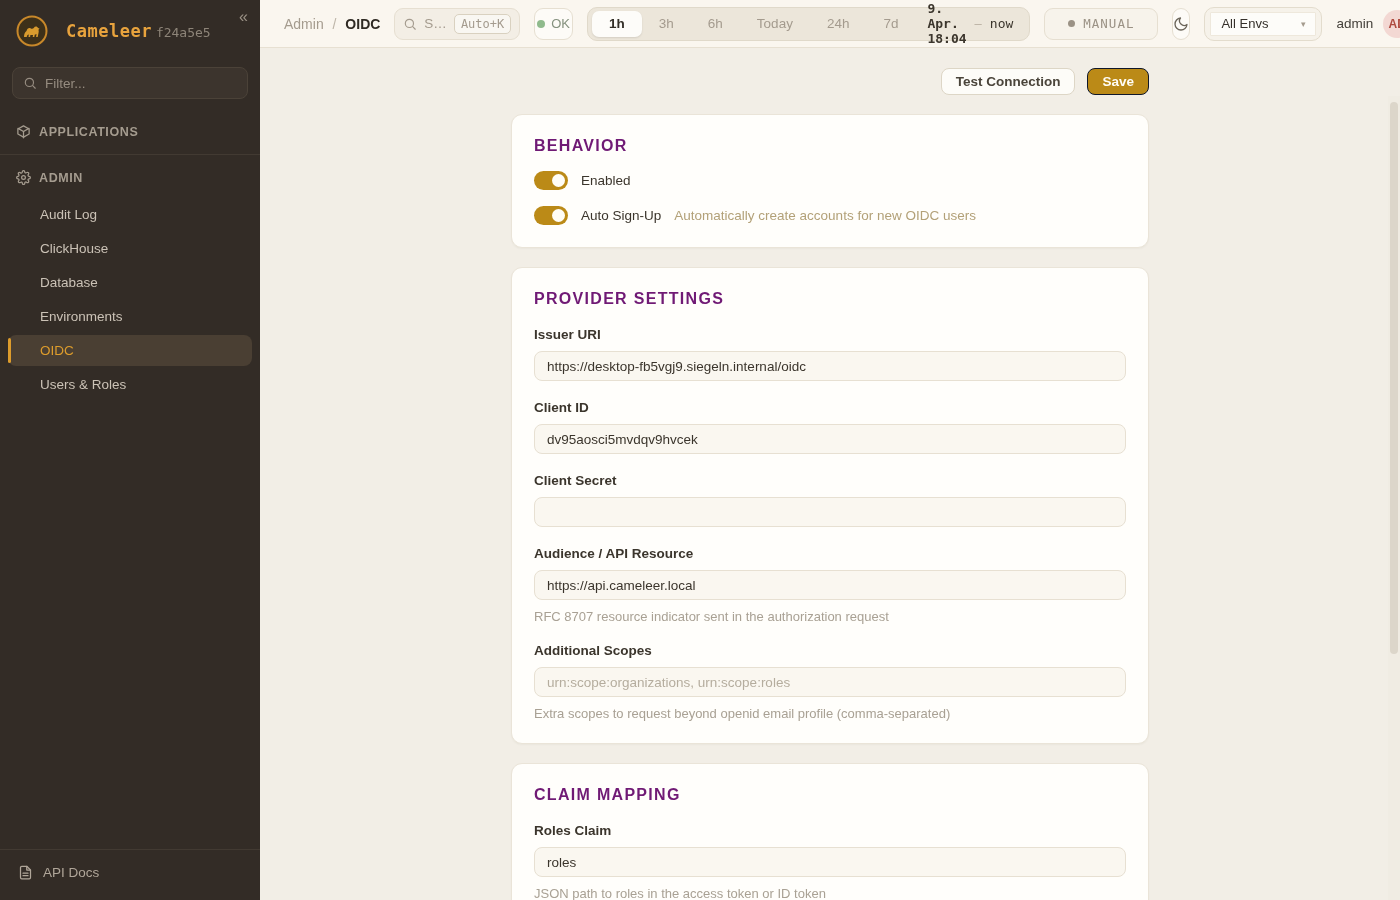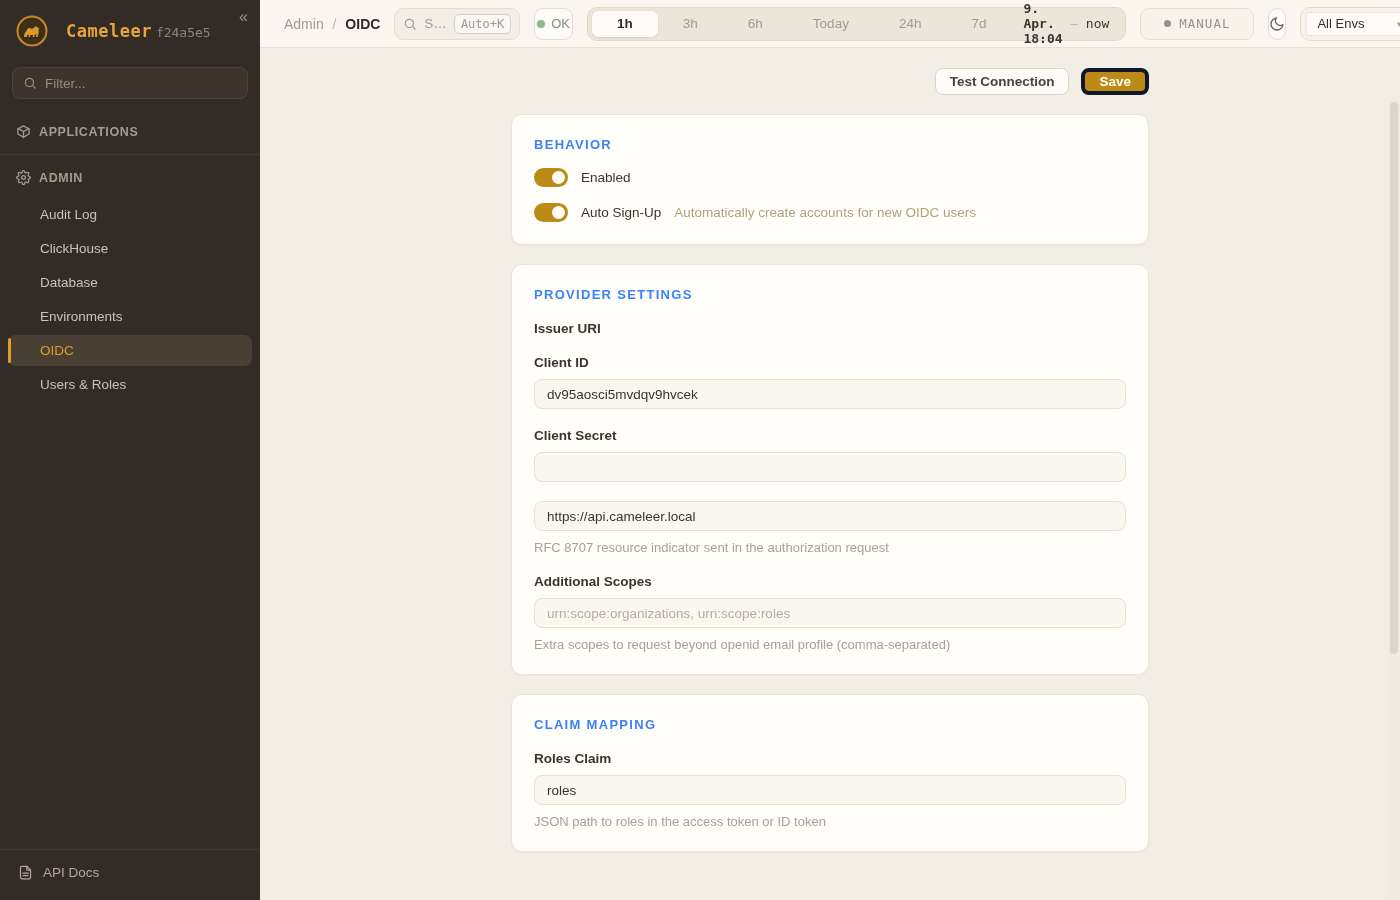--- a/index.html
+++ b/index.html
@@ -51,21 +51,21 @@
   .search-box svg { stroke:#a49b8e; }
   .search-text { color:#a49b8e; font-size:13.5px; }
   .kbd { font-family:"DejaVu Sans Mono", monospace; font-size:12px; color:#a49b8e;
     border:1px solid #d9d1c0; border-radius:5px; padding:2px 6px; background:rgba(255,255,255,.5); }
   .ok-chip { height:32px; background:#fdfbf7; border:1px solid #e6dfd1; border-radius:9px;
     display:flex; align-items:center; gap:6px; padding:0 2px; cursor:pointer; }
   .dot-green { width:8px; height:8px; border-radius:50%; background:#8fba8c; }
   .ok-label { font-size:13px; color:#85917e; }
   .segmented { height:34px; background:#ece6da; border:1px solid #e0d9ca; border-radius:10px;
     display:flex; align-items:center; padding:0 4px; }
-  .seg-opt { padding:0 25px; font-size:13.5px; color:#a49b8e; cursor:pointer; line-height:26px; }
+  .seg-opt { padding:0 17px; font-size:13.5px; color:#a49b8e; cursor:pointer; line-height:26px; }
   .seg-opt.active { background:#fdfcf9; border-radius:7px; color:#332f28; font-weight:bold;
     box-shadow:0 1px 2px rgba(0,0,0,.10); }
   .seg-time { display:flex; align-items:center; gap:8px; padding:0 12px; cursor:pointer; }
   .time-from { font-family:"DejaVu Sans Mono", monospace; font-size:13px; font-weight:bold; color:#3b352c; }
   .time-sep { color:#b9b1a2; font-size:13px; }
   .time-to { font-family:"DejaVu Sans Mono", monospace; font-size:13px; color:#3b352c; }
   .manual-chip { height:32px; background:#f7f3eb; border:1px solid #e6dfd1; border-radius:9px;
     display:flex; align-items:center; gap:8px; padding:0 23px; cursor:pointer; }
   .dot-gray { width:7px; height:7px; border-radius:50%; background:#9b9285; }
   .manual-label { font-family:"DejaVu Sans Mono", monospace; font-size:12.5px; color:#9b9285; letter-spacing:1px; }
@@ -82,25 +82,25 @@
   .user-name { font-size:13.5px; color:#44403a; }
   .avatar { width:28px; height:28px; border-radius:50%; background:#f3d8d3; color:#ae4a3e;
     font-size:12px; font-weight:bold; display:flex; align-items:center; justify-content:center; cursor:pointer; }
 
   
   .main { position:absolute; left:260px; top:48px; width:1140px; height:852px; background:#f2eee6; }
   .content-col { width:638px; margin:0 auto; }
   .actions-row { margin-top:20px; display:flex; justify-content:flex-end; gap:12px; }
   .btn { height:27px; border-radius:8px; padding:0 14px; font-size:13.5px; display:flex; align-items:center; cursor:pointer; }
   .btn-outline { background:#fdfcf8; border:1px solid #ddd6c6; color:#4a443a; font-weight:bold; }
-  .btn-primary { background:#bb8a17; border:4px solid #0f172a; color:#fffdf6; font-weight:bold; }
+  .btn-primary { background:#bb8a17; border:1px solid #0f172a; color:#fffdf6; font-weight:bold; }
 
   .card { background:#fffefb; border:1px solid #eae4d8; border-radius:11px; padding:22px;
     margin-top:19px; box-shadow:0 1px 2px rgba(60,50,30,.04); }
-  .card-title { font-size:13px; font-weight:bold; letter-spacing:1.3px; color:#3b82f6; }
+  .card-title { font-size:16px; font-weight:bold; letter-spacing:1.3px; color:#701a75; }
 
   .toggle-row { margin-top:16px; display:flex; align-items:center; gap:13px; }
   .toggle { position:relative; width:34px; height:19px; border-radius:10px; background:#bb8a17; cursor:pointer; flex:0 0 34px; }
   .toggle::after { content:""; position:absolute; right:3px; top:3px; width:13px; height:13px; border-radius:50%; background:#fffdf6; }
   .toggle-label { font-size:13.5px; color:#3b352c; }
   .toggle-hint { font-size:13.5px; color:#b3a178; }
 
   .field { margin-top:19px; }
   .field-label { font-size:13.5px; font-weight:bold; color:#3b352c; }
   .field-input { display:block; width:100%; height:30px; margin-top:9px; background:#faf7f0;
@@ -254,33 +254,35 @@
         <span class="toggle-label">Auto Sign-Up</span>
         <span class="toggle-hint">Automatically create accounts for new OIDC users</span>
       </div>
     </section>
 
     <section class="card">
       <div class="card-title">PROVIDER SETTINGS</div>
 
       <div class="field">
         <div class="field-label">Issuer URI</div>
+        <input class="field-input" type="text" value="https://desktop-fb5vgj9.siegeln.internal/oidc" style="">
       </div>
 
       <div class="field">
         <div class="field-label">Client ID</div>
         <input class="field-input" type="text" value="dv95aosci5mvdqv9hvcek" style="">
       </div>
 
       <div class="field">
         <div class="field-label">Client Secret</div>
         <input class="field-input" type="text" value="" style="">
       </div>
 
       <div class="field">
+        <div class="field-label">Audience / API Resource</div>
         <input class="field-input" type="text" value="https://api.cameleer.local" style="">
         <div class="field-hint">RFC 8707 resource indicator sent in the authorization request</div>
       </div>
 
       <div class="field">
         <div class="field-label">Additional Scopes</div>
         <input class="field-input" type="text" placeholder="urn:scope:organizations, urn:scope:roles" style="">
         <div class="field-hint">Extra scopes to request beyond openid email profile (comma-separated)</div>
       </div>
     </section>

